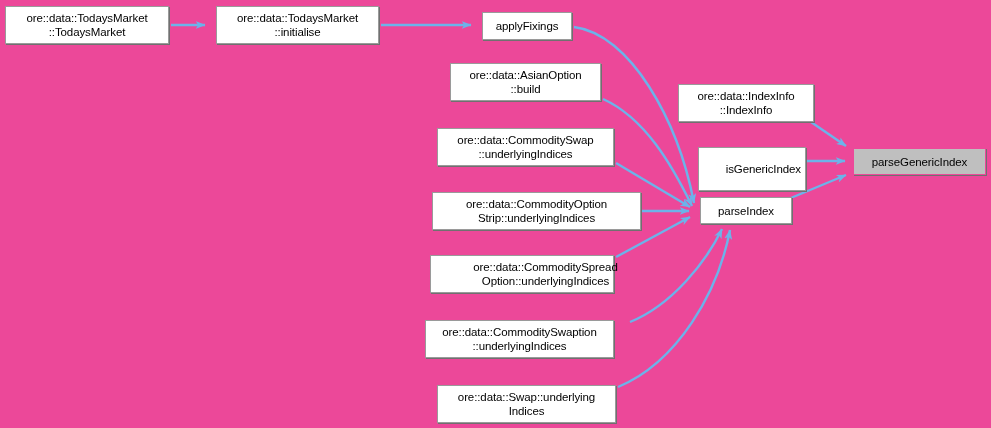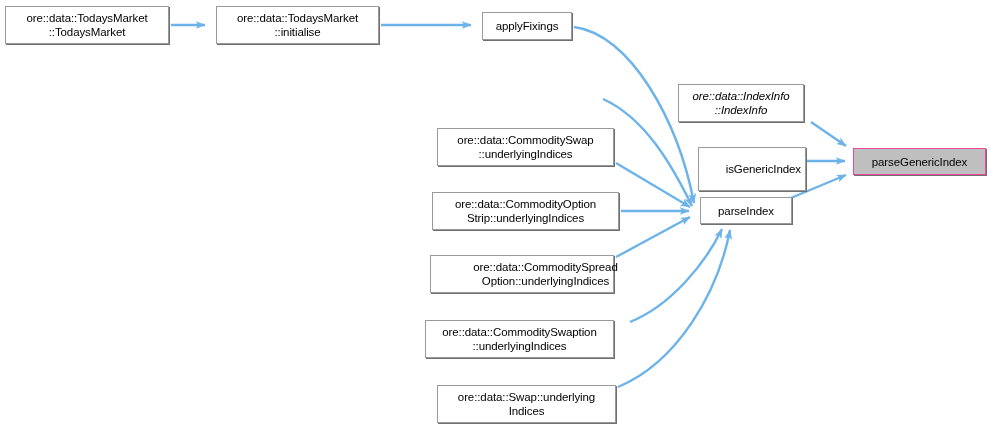--- a/index.html
+++ b/index.html
@@ -5,21 +5,21 @@
 <style>
   html, body {
     margin: 0;
     padding: 0;
     background: #000000;
   }
   #canvas {
     position: relative;
     width: 991px;
     height: 428px;
-    background: #ffffff;
+    background: #ec4899;
     overflow: hidden;
     font-family: "Liberation Sans", "DejaVu Sans", sans-serif;
   }
   #edges {
     position: absolute;
     left: 0;
     top: 0;
     width: 991px;
     height: 428px;
     pointer-events: none;
@@ -82,41 +82,45 @@
     <span class="label">ore::data::TodaysMarket
 ::TodaysMarket</span>
   </div>
   <div class="node" style="left: 216px; top: 6px; width: 163px; height: 38px;">
     <span class="label">ore::data::TodaysMarket
 ::initialise</span>
   </div>
   <div class="node" style="left: 482px; top: 12px; width: 90px; height: 28px;">
     <span class="label">applyFixings</span>
   </div>
+  <div class="node" style="left: 450px; top: 63px; width: 151px; height: 38px;">
+    <span class="label">ore::data::AsianOption
+::build</span>
+  </div>
   <div class="node" style="left: 437px; top: 128px; width: 177px; height: 38px;">
     <span class="label">ore::data::CommoditySwap
 ::underlyingIndices</span>
   </div>
-  <div class="node" style="left: 432px; top: 192px; width: 187px; height: 38px;">
+  <div class="node" style="left: 432px; top: 192px; width: 209px; height: 38px;">
     <span class="label">ore::data::CommodityOption
 Strip::underlyingIndices</span>
   </div>
   <div class="node" style="left: 430px; top: 255px; width: 184px; height: 38px; padding-left: 47px;">
     <span class="label">ore::data::CommoditySpread
 Option::underlyingIndices</span>
   </div>
   <div class="node" style="left: 425px; top: 320px; width: 189px; height: 38px;">
     <span class="label">ore::data::CommoditySwaption
 ::underlyingIndices</span>
   </div>
   <div class="node" style="left: 437px; top: 385px; width: 179px; height: 38px; align-items: center;">
     <span class="label">ore::data::Swap::underlying
 Indices</span>
   </div>
-  <div class="node" style="left: 678px; top: 84px; width: 126px; height: 38px; font-style: italic;">
+  <div class="node" style="left: 678px; top: 84px; width: 136px; height: 38px;">
     <span class="label">ore::data::IndexInfo
 ::IndexInfo</span>
   </div>
   <div class="node" style="left: 698px; top: 147px; width: 108px; height: 44px; justify-content: flex-end;">
     <span class="label">isGenericIndex</span>
   </div>
   <div class="node" style="left: 700px; top: 197px; width: 92px; height: 27px;">
     <span class="label">parseIndex</span>
   </div>
   <div class="node highlight" style="left: 853px; top: 148px; width: 133px; height: 27px;">

